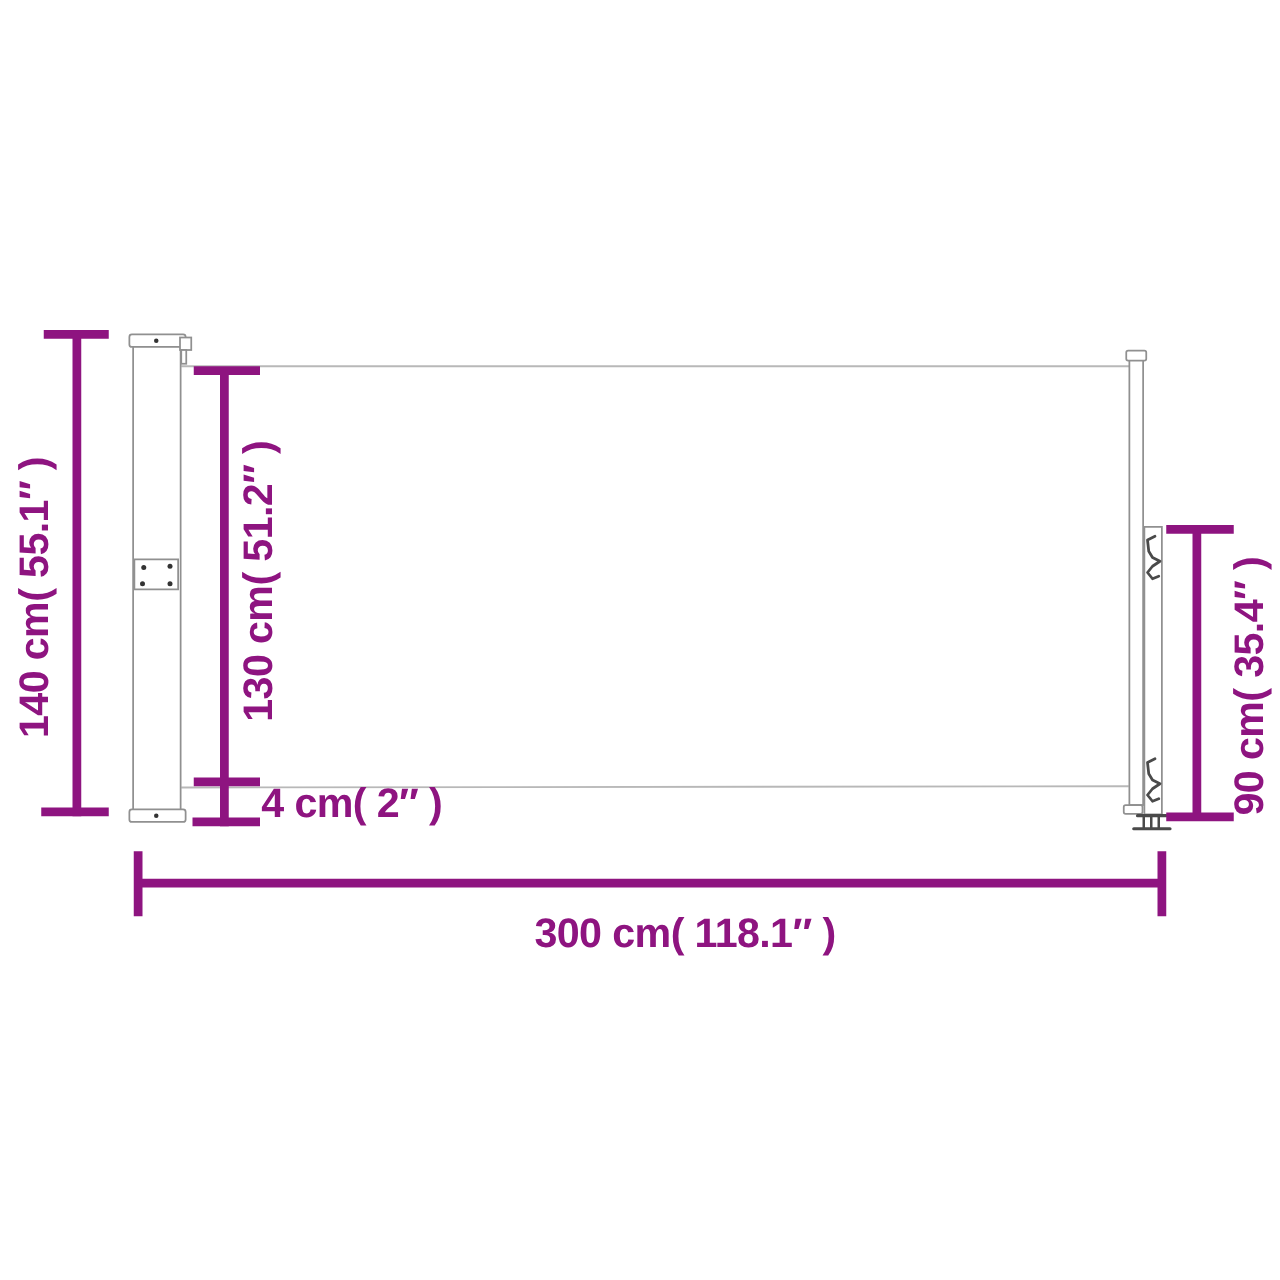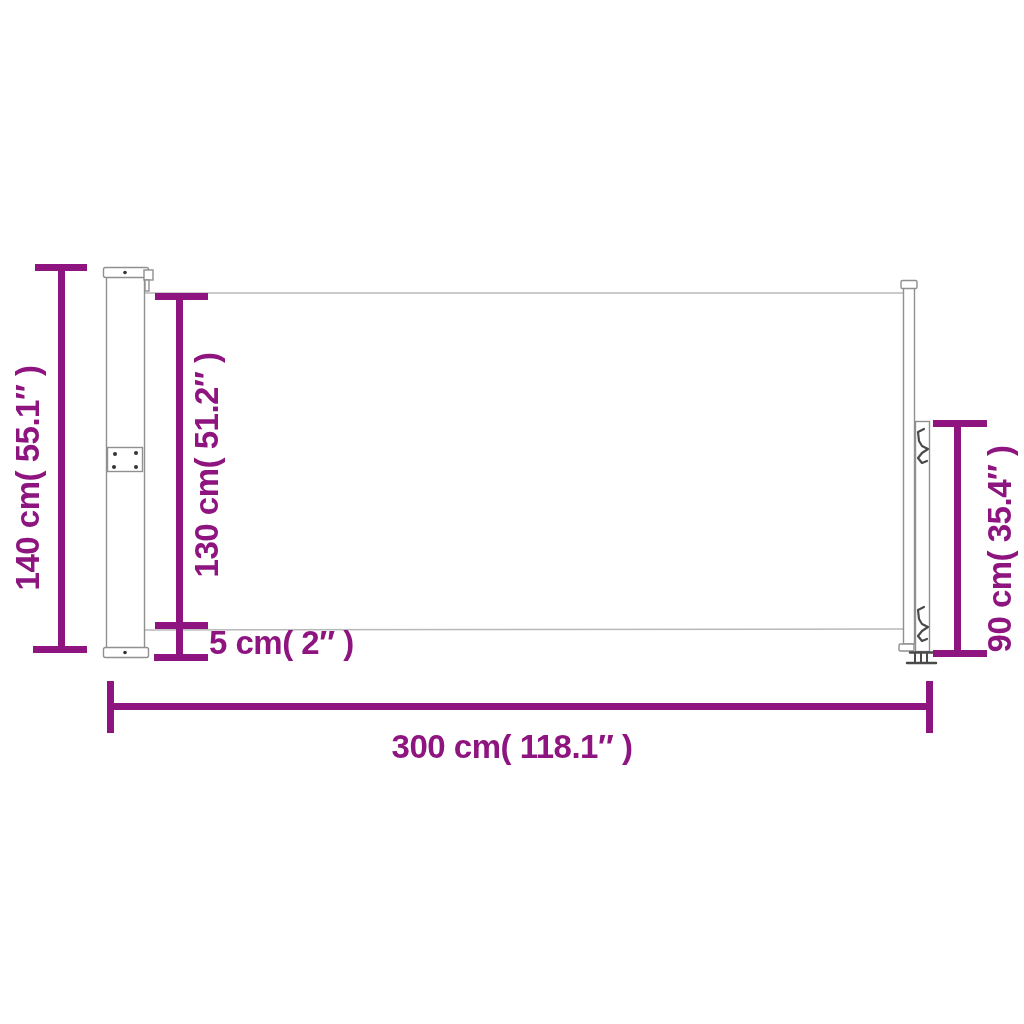--- a/index.html
+++ b/index.html
@@ -9,21 +9,21 @@
   }
   
   .bar{position:absolute;background:var(--dimension-accent,#8E1480);}
   
   .dim-label{
     position:absolute;color:var(--dimension-accent,#8E1480);
     font-weight:bold;font-size:33px;letter-spacing:-0.5px;white-space:nowrap;
     font-family:"Liberation Sans","DejaVu Sans",sans-serif;line-height:1;
   }
   .rot{transform:translate(-50%,-50%) rotate(-90deg);}
-  .ctr{transform:translate(-50%,-50%);}
+  .ctr{transform:translate(-50%,-50%);margin-left:36px;}
   .midv{transform:translateY(-50%);}
   
   .outline{stroke:var(--drawing-outline,#909090);fill:#fff;stroke-width:1.4;}
   .fabricline{stroke:var(--fabric-line,#b8b8b8);stroke-width:1.5;fill:none;}
   .hw{stroke:var(--hardware-dark,#4a4a4a);fill:none;stroke-linejoin:round;stroke-linecap:round;}
   .dot{fill:#333;stroke:none;}
 </style>
 </head>
 <body>
 
@@ -64,21 +64,21 @@
   <div class="bar" style="left:58px;top:266px;width:7px;height:387px;"></div>
   <div class="bar" style="left:35px;top:264px;width:52px;height:7px;"></div>
   <div class="bar" style="left:33px;top:646px;width:54px;height:7px;"></div>
   <div class="dim-label rot" style="left:27px;top:478px;">140 cm( 55.1″ )</div>
 
   <div class="bar" style="left:176px;top:294px;width:7px;height:367px;"></div>
   <div class="bar" style="left:155px;top:293px;width:53px;height:7px;"></div>
   <div class="bar" style="left:155px;top:622px;width:53px;height:7px;"></div>
   <div class="bar" style="left:154px;top:654px;width:54px;height:7px;"></div>
   <div class="dim-label rot" style="left:206px;top:465px;">130 cm( 51.2″ )</div>
-  <div class="dim-label midv" style="left:209px;top:642px;">5 cm( 2″ )</div>
+  <div class="dim-label midv" style="left:209px;top:642px;">4 cm( 2″ )</div>
 
   <div class="bar" style="left:954px;top:422px;width:7px;height:234px;"></div>
   <div class="bar" style="left:933px;top:420px;width:54px;height:7px;"></div>
   <div class="bar" style="left:933px;top:650px;width:54px;height:7px;"></div>
   <div class="dim-label rot" style="left:999px;top:549px;">90 cm( 35.4″ )</div>
 
   <div class="bar" style="left:110px;top:703px;width:820px;height:7px;"></div>
   <div class="bar" style="left:107px;top:681px;width:7px;height:52px;"></div>
   <div class="bar" style="left:926px;top:681px;width:7px;height:52px;"></div>
   <div class="dim-label ctr" style="left:512px;top:746px;">300 cm( 118.1″ )</div>

